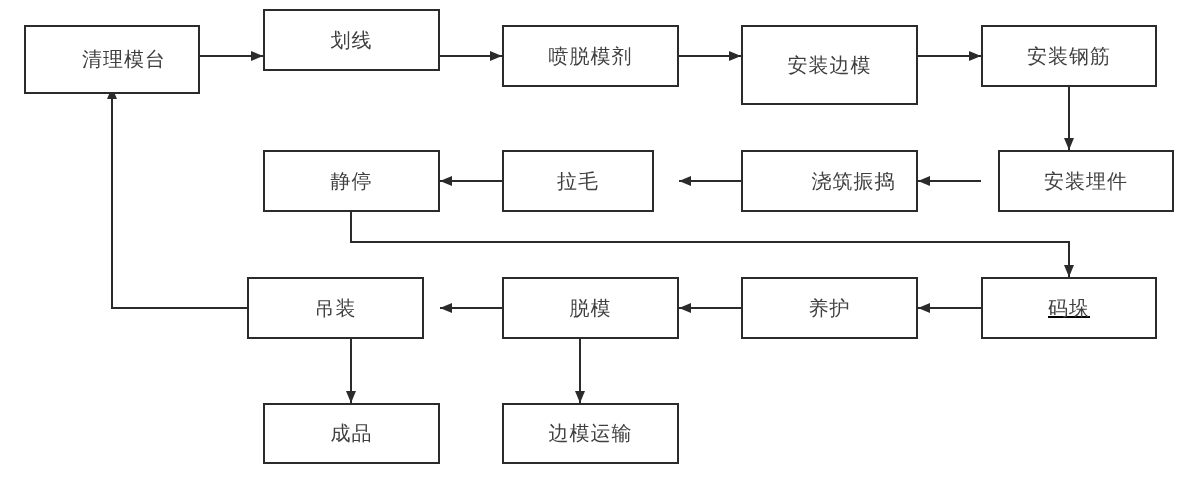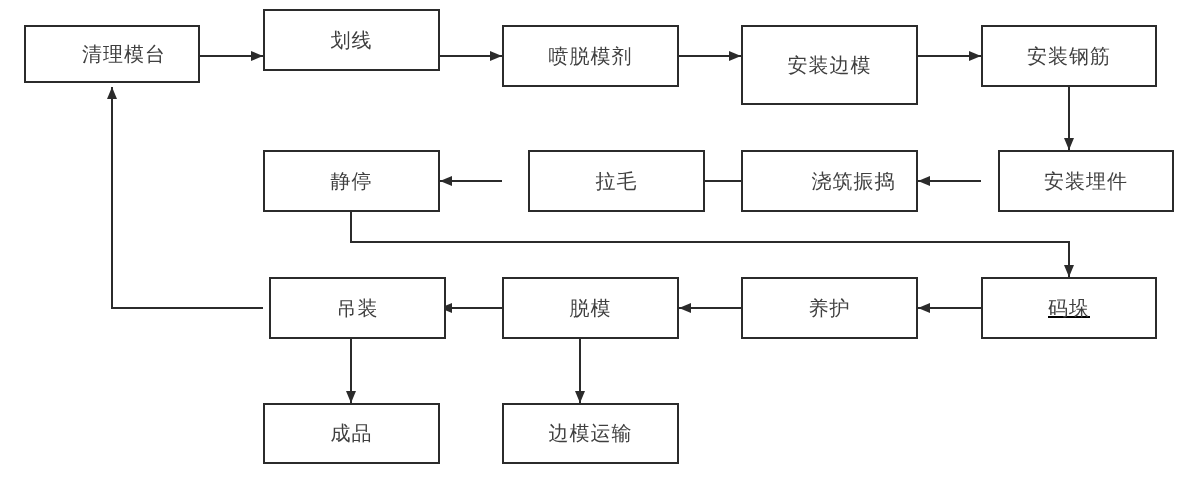--- a/index.html
+++ b/index.html
@@ -65,48 +65,48 @@
         <polyline points="351,212 351,242 1069,242 1069,277" class="edge" marker-end="url(#arrow)"></polyline>
         <polyline points="981,308 918,308" class="edge" marker-end="url(#arrow)"></polyline>
         <polyline points="741,308 679,308" class="edge" marker-end="url(#arrow)"></polyline>
         <polyline points="502,308 440,308" class="edge" marker-end="url(#arrow)"></polyline>
         <polyline points="263,308 112,308 112,87" class="edge" marker-end="url(#arrow)"></polyline>
         <polyline points="351,339 351,403" class="edge" marker-end="url(#arrow)"></polyline>
         <polyline points="580,339 580,403" class="edge" marker-end="url(#arrow)"></polyline>
       </g>
   </svg>
   <div id="node-layer">
-      <div class="node" style="left: 24px; top: 25px; width: 176px; height: 58px; padding-left: 24px;">
+      <div class="node" style="left: 24px; top: 25px; width: 176px; height: 69px; padding-left: 24px;">
         <span>清理模台</span>
       </div>
       <div class="node" style="left: 263px; top: 9px; width: 177px; height: 62px;">
         <span>划线</span>
       </div>
       <div class="node" style="left: 502px; top: 25px; width: 177px; height: 62px;">
         <span>喷脱模剂</span>
       </div>
       <div class="node" style="left: 741px; top: 25px; width: 177px; height: 80px;">
         <span>安装边模</span>
       </div>
       <div class="node" style="left: 981px; top: 25px; width: 176px; height: 62px;">
         <span>安装钢筋</span>
       </div>
       <div class="node" style="left: 263px; top: 150px; width: 177px; height: 62px;">
         <span>静停</span>
       </div>
-      <div class="node" style="left: 528px; top: 150px; width: 177px; height: 62px;">
+      <div class="node" style="left: 502px; top: 150px; width: 152px; height: 62px;">
         <span>拉毛</span>
       </div>
       <div class="node" style="left: 741px; top: 150px; width: 177px; height: 62px; padding-left: 48px;">
         <span>浇筑振捣</span>
       </div>
       <div class="node" style="left: 981px; top: 150px; width: 176px; height: 62px; margin-left: 17px;">
         <span>安装埋件</span>
       </div>
-      <div class="node" style="left: 269px; top: 277px; width: 177px; height: 62px;">
+      <div class="node" style="left: 247px; top: 277px; width: 177px; height: 62px;">
         <span>吊装</span>
       </div>
       <div class="node" style="left: 502px; top: 277px; width: 177px; height: 62px;">
         <span>脱模</span>
       </div>
       <div class="node" style="left: 741px; top: 277px; width: 177px; height: 62px;">
         <span>养护</span>
       </div>
       <div class="node" style="left: 981px; top: 277px; width: 176px; height: 62px; text-decoration: underline;">
         <span>码垛</span>

